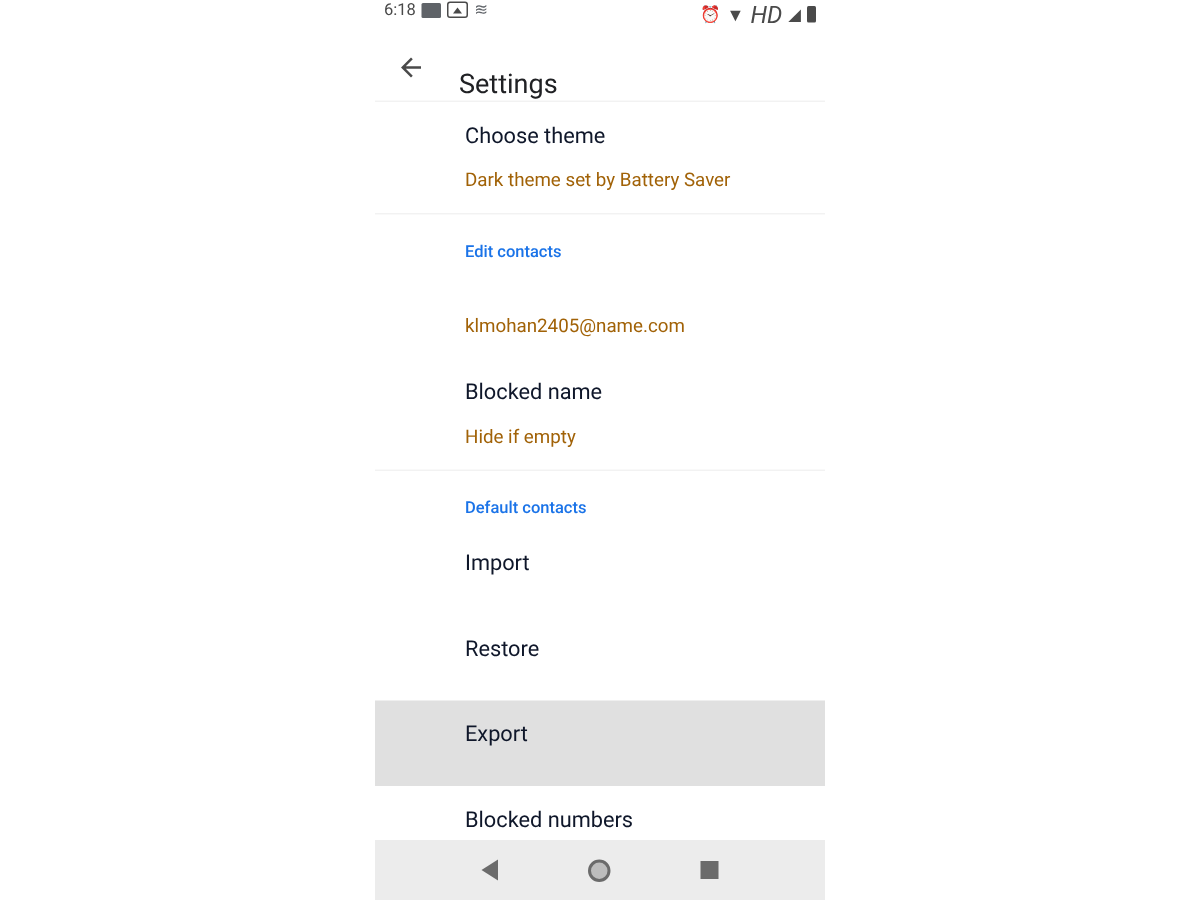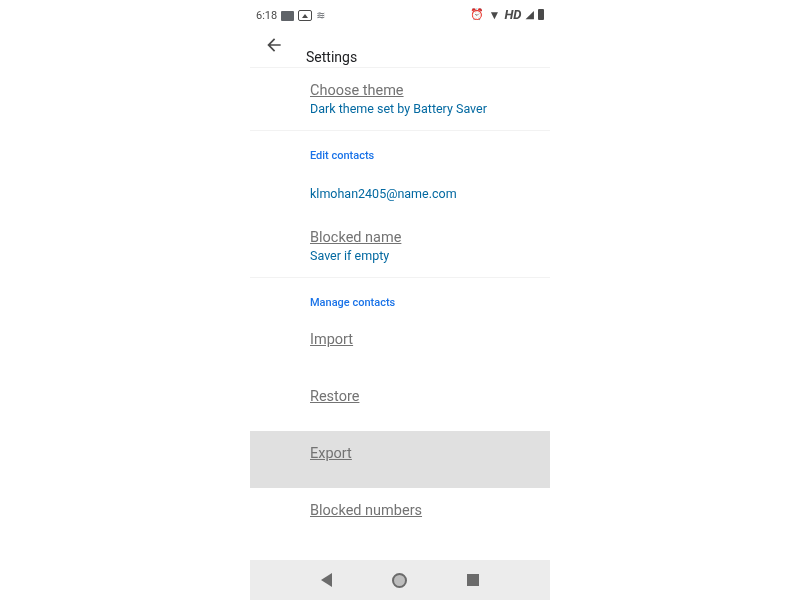--- a/index.html
+++ b/index.html
@@ -15,21 +15,21 @@
     .phone {
       width: 300px;
       height: 600px;
       background: #fff;
       position: relative;
       overflow: hidden;
     }
     .status-bar {
       height: 22px;
       display: flex;
-      align-items: flex-end;
+      align-items: flex-start;
       justify-content: space-between;
       padding: 0 6px;
       font-size: 11px;
       color: #4a4a4a;
     }
     .status-left { display: flex; align-items: center; gap: 4px; }
     .status-right { display: flex; align-items: center; gap: 4px; }
     .status-icon { color: #5f6368; font-size: 11px; }
     .status-box {
       width: 13px; height: 10px; background: #5f6368; border-radius: 1px;
@@ -38,54 +38,53 @@
     .pic-icon {
       width: 14px; height: 11px; border: 1.5px solid #4a4a4a; border-radius: 2px;
       display: inline-flex; align-items: center; justify-content: center;
     }
     .pic-icon::after{
       content:""; width:0; height:0;
       border-left:3px solid transparent; border-right:3px solid transparent;
       border-bottom:4px solid #4a4a4a;
     }
     .wifi { font-size: 12px; color:#4a4a4a;}
-    .hd { font-size: 13px; font-style: italic; font-weight: 700; color:#4a4a4a;}
+    .hd { font-size: 16px; font-style: italic; font-weight: 400; color:#4a4a4a;}
     .sig { font-size: 11px; color:#4a4a4a;}
     .bat { width: 6px; height: 11px; background:#4a4a4a; border-radius:1px;}
     .app-bar {
       height: 46px;
       display: flex;
       align-items: center;
       padding: 0 12px;
       gap: 20px;
       border-bottom: 1px solid rgba(0,0,0,0.05);
     }
     .back-btn { width: 24px; height: 24px; display:flex; align-items:center; justify-content:center; cursor:pointer;}
     .back-btn svg { width: 20px; height: 20px; fill:#4a4a4a;}
-    .app-title { font-size: 14px; color: #202124; font-weight: 400; margin-top: 24px;}
+    .app-title { font-size: 18px; color: #202124; font-weight: 400; margin-top: 24px;}
     .content { }
     .section-header {
       font-size: 11px;
       color: #1a73e8;
       font-weight: 500;
       padding: 18px 16px 8px 60px;
     }
     .list-item {
       padding: 14px 16px 14px 60px;
       cursor: pointer;
     }
     .list-item .primary {
       font-size: 14.5px;
-      color: #737373;
-      text-decoration: underline;
+      color: #0f172a;
     }
     .list-item .secondary {
       font-size: 12.5px;
-      color: #0369a1;
-      margin-top: 2px;
+      color: #a16207;
+      margin-top: 14px;
     }
     .list-item.single { padding-top: 14px; padding-bottom: 26px; }
     .list-item.single .primary { font-size: 14.5px; }
     .highlight { background: #e0e0e0; }
     .divider { height: 1px; background: rgba(0,0,0,0.05); margin: 0; }
     .nav-bar {
       position: absolute;
       bottom: 0;
       left: 0; right: 0;
       height: 40px;
@@ -147,25 +146,25 @@
     <div class="divider"></div>
 
     <div class="section-header">Edit contacts</div>
 
     <div class="list-item">
       <div class="secondary">klmohan2405@name.com</div>
     </div>
 
     <div class="list-item">
       <div class="primary">Blocked name</div>
-      <div class="secondary">Saver if empty</div>
+      <div class="secondary">Hide if empty</div>
     </div>
     <div class="divider"></div>
 
-    <div class="section-header">Manage contacts</div>
+    <div class="section-header">Default contacts</div>
 
     <div class="list-item single">
       <div class="primary">Import</div>
     </div>
 
     <div class="list-item single">
       <div class="primary">Restore</div>
     </div>
 
     <div class="list-item single highlight">

